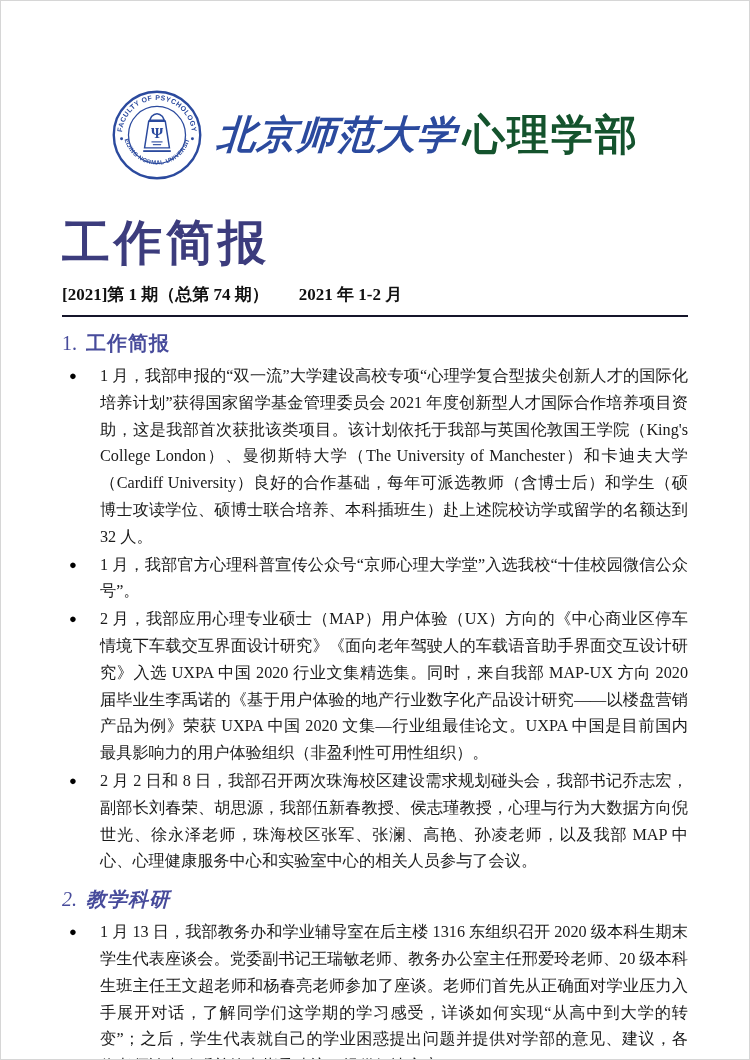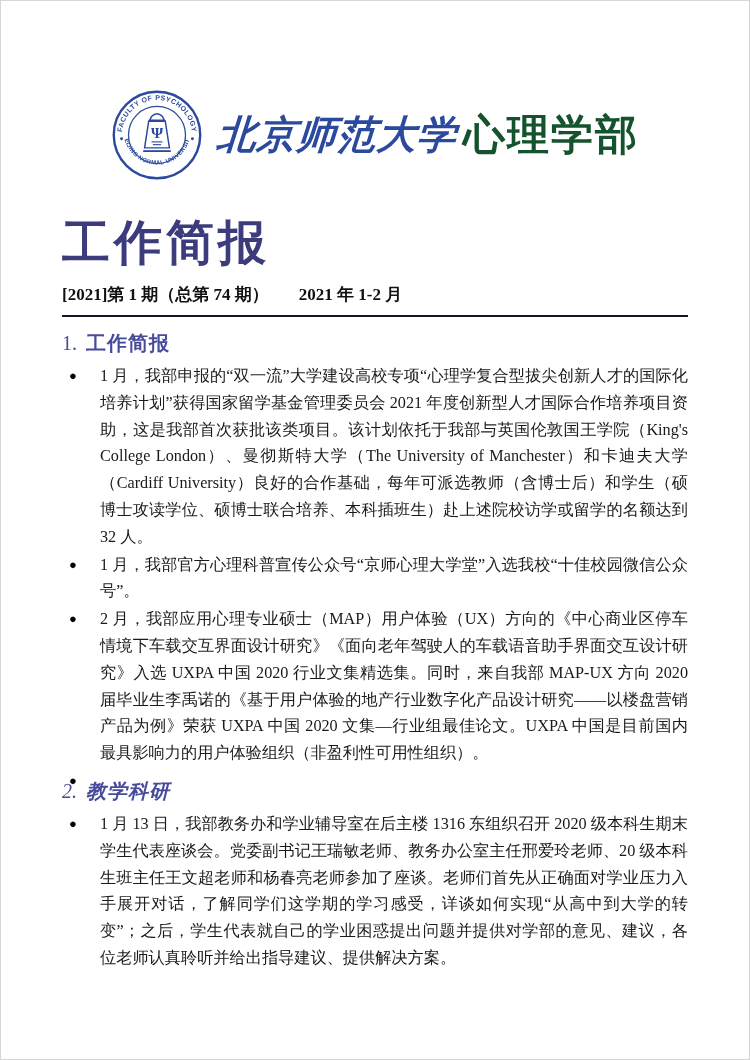--- a/index.html
+++ b/index.html
@@ -151,21 +151,21 @@
   </div>
 
   <hr class="rule">
 
   <main id="sections">
       <div class="sec-heading"><span class="sec-num">1.</span><span class="sec-label">工作简报</span></div>
       <ul class="bullets">
         <li class="bullet"><span class="dot">●</span><span>1 月，我部申报的“双一流”大学建设高校专项“心理学复合型拔尖创新人才的国际化培养计划”获得国家留学基金管理委员会 2021 年度创新型人才国际合作培养项目资助，这是我部首次获批该类项目。该计划依托于我部与英国伦敦国王学院（King's College London）、曼彻斯特大学（The University of Manchester）和卡迪夫大学（Cardiff University）良好的合作基础，每年可派选教师（含博士后）和学生（硕博士攻读学位、硕博士联合培养、本科插班生）赴上述院校访学或留学的名额达到 32 人。</span></li>
         <li class="bullet"><span class="dot">●</span><span>1 月，我部官方心理科普宣传公众号“京师心理大学堂”入选我校“十佳校园微信公众号”。</span></li>
         <li class="bullet"><span class="dot">●</span><span>2 月，我部应用心理专业硕士（MAP）用户体验（UX）方向的《中心商业区停车情境下车载交互界面设计研究》《面向老年驾驶人的车载语音助手界面交互设计研究》入选 UXPA 中国 2020 行业文集精选集。同时，来自我部 MAP-UX 方向 2020 届毕业生李禹诺的《基于用户体验的地产行业数字化产品设计研究——以楼盘营销产品为例》荣获 UXPA 中国 2020 文集—行业组最佳论文。UXPA 中国是目前国内最具影响力的用户体验组织（非盈利性可用性组织）。</span></li>
-        <li class="bullet"><span class="dot">●</span></li>
+        <li class="bullet"><span class="dot">●</span><span>2 月 2 日和 8 日，我部召开两次珠海校区建设需求规划碰头会，我部书记乔志宏，副部长刘春荣、胡思源，我部伍新春教授、侯志瑾教授，心理与行为大数据方向倪世光、徐永泽老师，珠海校区张军、张澜、高艳、孙凌老师，以及我部 MAP 中心、心理健康服务中心和实验室中心的相关人员参与了会议。</span></li>
       </ul>
       <div class="sec-heading"><span class="sec-num">2.</span><span class="sec-label">教学科研</span></div>
       <ul class="bullets">
         <li class="bullet"><span class="dot">●</span><span>1 月 13 日，我部教务办和学业辅导室在后主楼 1316 东组织召开 2020 级本科生期末学生代表座谈会。党委副书记王瑞敏老师、教务办公室主任邢爱玲老师、20 级本科生班主任王文超老师和杨春亮老师参加了座谈。老师们首先从正确面对学业压力入手展开对话，了解同学们这学期的学习感受，详谈如何实现“从高中到大学的转变”；之后，学生代表就自己的学业困惑提出问题并提供对学部的意见、建议，各位老师认真聆听并给出指导建议、提供解决方案。</span></li>
       </ul>
     </main>
 
 </div>
 
 </body></html>

